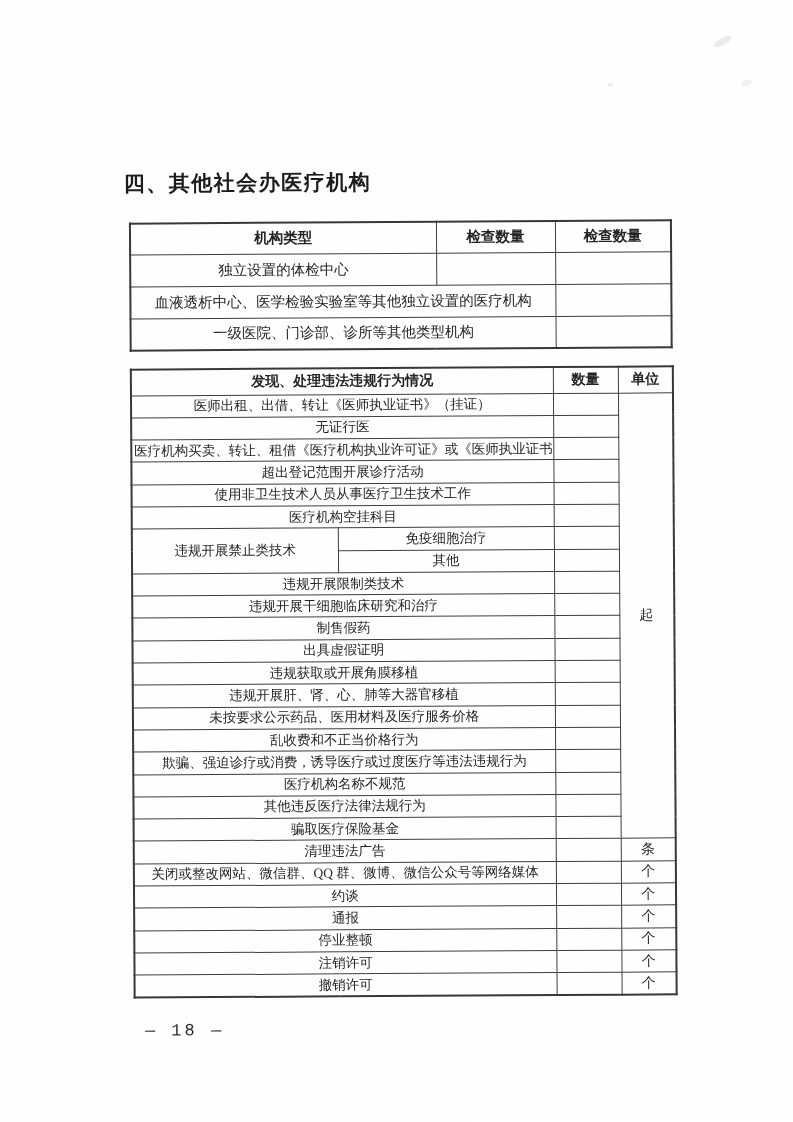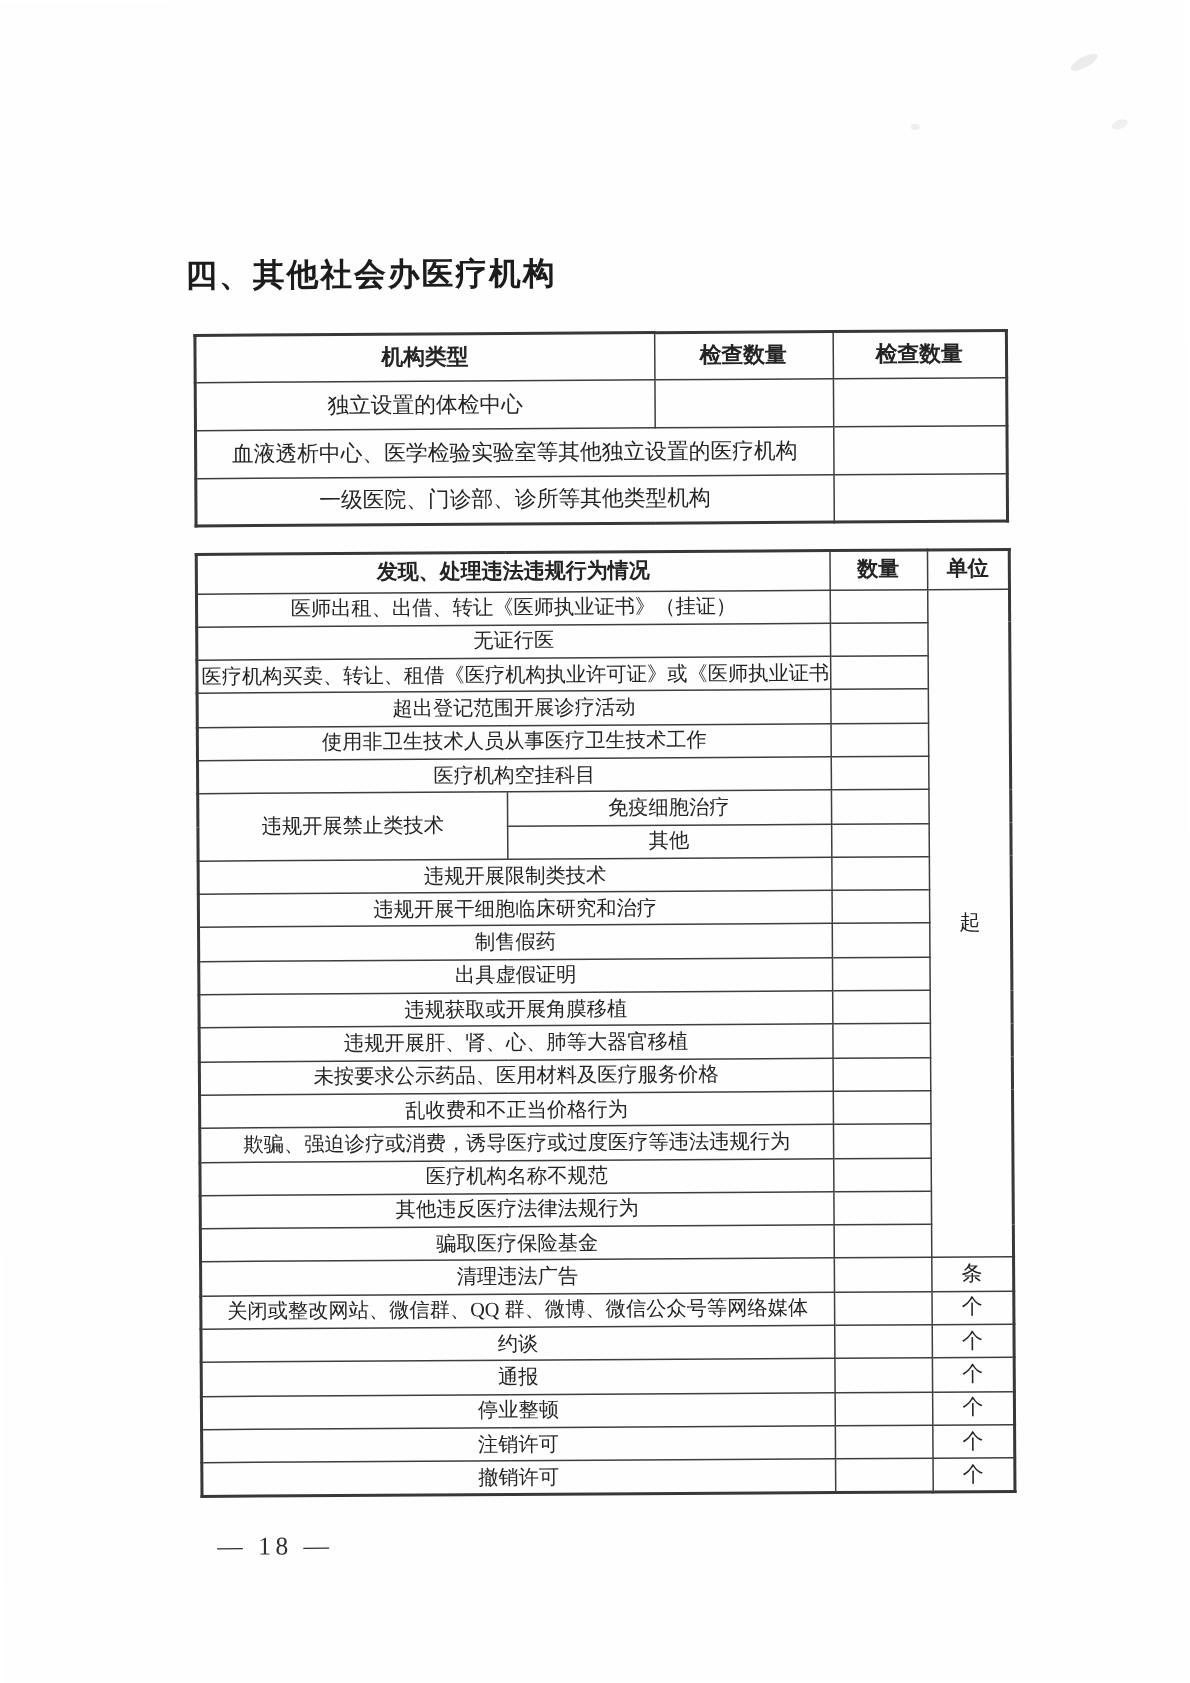--- a/index.html
+++ b/index.html
@@ -68,21 +68,21 @@
   .t2 tr.row { height: 22.3px; }
   .t2 th { font-weight: bold; font-size: 14px; }
   .unit-cell { font-size: 14px; }
   .page-footer {
     position: absolute;
     left: 142px;
     top: 1020px;
     font-size: 17px;
     letter-spacing: 3px;
     color: #2e2e2e;
-    font-family: Liberation Serif, serif;
+    font-family: Liberation Mono, monospace;
     white-space: nowrap;
   }
   .smudge {
     position: absolute;
     background: #c9c9c9;
     border-radius: 50%;
     opacity: 0.35;
   }
   .smudge-1 { left: 716px; top: 40px; width: 20px; height: 7px; transform: rotate(-28deg); }
   .smudge-2 { left: 744px; top: 82px; width: 11px; height: 6px; transform: rotate(-20deg); opacity: 0.25; }

